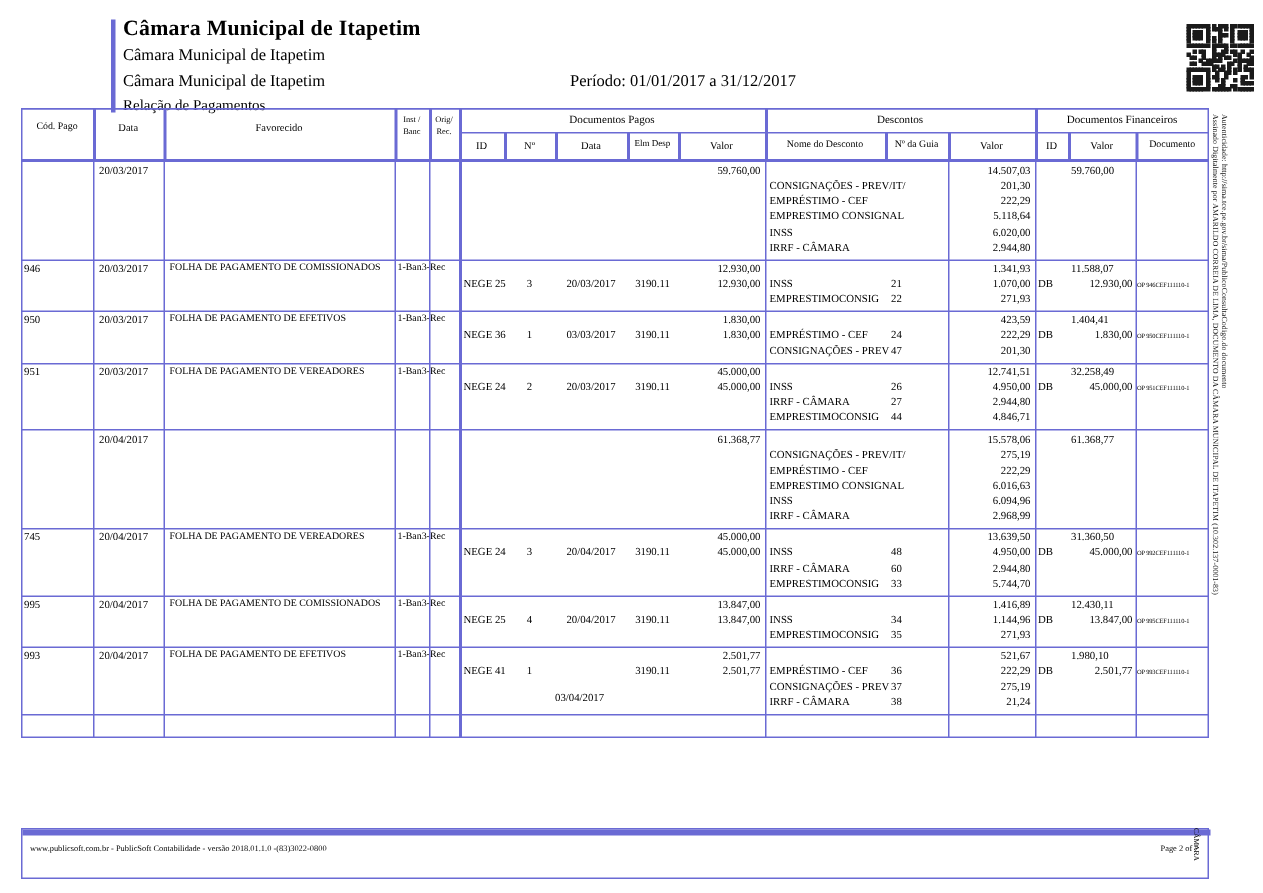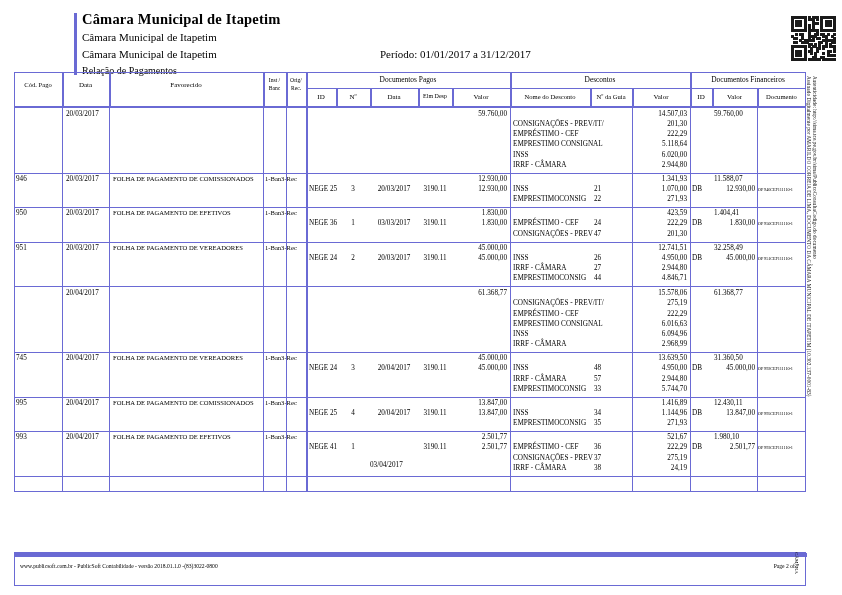--- a/index.html
+++ b/index.html
@@ -466,21 +466,21 @@
       <div class="cell c" style="left: 356px; top: 292.4px; width: 48px; text-align: center;">20/04/2017</div>
       <div class="cell c" style="left: 404px; top: 292.4px; width: 34px; text-align: center;">3190.11</div>
       <div class="cell r" style="left: 438px; top: 292.4px; width: 55px; text-align: right;">45.000,00</div>
       <div class="cell " style="left: 678px; top: 292.4px; text-align: left;">DB</div>
       <div class="cell r" style="left: 698px; top: 292.4px; width: 43px; text-align: right;">45.000,00</div>
       <div class="cell tiny" style="left: 744px; top: 294.4px; width: 47px; text-align: left;">OP 992CEF111110-1</div>
       <div class="cell " style="left: 499px; top: 292.4px; text-align: left;">INSS</div>
       <div class="cell " style="left: 580px; top: 292.4px; text-align: left;">48</div>
       <div class="cell r" style="left: 618px; top: 292.4px; width: 55px; text-align: right;">4.950,00</div>
       <div class="cell " style="left: 499px; top: 302.6px; text-align: left;">IRRF - CÂMARA</div>
-      <div class="cell " style="left: 580px; top: 302.6px; text-align: left;">57</div>
+      <div class="cell " style="left: 580px; top: 302.6px; text-align: left;">60</div>
       <div class="cell r" style="left: 618px; top: 302.6px; width: 55px; text-align: right;">2.944,80</div>
       <div class="cell " style="left: 499px; top: 312.8px; text-align: left;">EMPRESTIMOCONSIG</div>
       <div class="cell " style="left: 580px; top: 312.8px; text-align: left;">33</div>
       <div class="cell r" style="left: 618px; top: 312.8px; width: 55px; text-align: right;">5.744,70</div>
       <div class="b hline" style="left: 0px; top: 325px; width: 792px; height: 1px;"></div>
       <div class="cell " style="left: 2px; top: 327px; text-align: left;">995</div>
       <div class="cell " style="left: 52px; top: 327px; text-align: left;">20/04/2017</div>
       <div class="cell sm" style="left: 99px; top: 327px; text-align: left;">FOLHA DE PAGAMENTO DE COMISSIONADOS</div>
       <div class="cell sm" style="left: 251px; top: 327px; text-align: left;">1-Ban3-Rec</div>
       <div class="cell r" style="left: 438px; top: 327px; width: 55px; text-align: right;">13.847,00</div>
@@ -517,21 +517,21 @@
       <div class="cell r" style="left: 698px; top: 371.4px; width: 43px; text-align: right;">2.501,77</div>
       <div class="cell tiny" style="left: 744px; top: 373.4px; width: 47px; text-align: left;">OP 993CEF111110-1</div>
       <div class="cell " style="left: 499px; top: 371.4px; text-align: left;">EMPRÉSTIMO - CEF</div>
       <div class="cell " style="left: 580px; top: 371.4px; text-align: left;">36</div>
       <div class="cell r" style="left: 618px; top: 371.4px; width: 55px; text-align: right;">222,29</div>
       <div class="cell " style="left: 499px; top: 381.6px; text-align: left;">CONSIGNAÇÕES - PREV</div>
       <div class="cell " style="left: 580px; top: 381.6px; text-align: left;">37</div>
       <div class="cell r" style="left: 618px; top: 381.6px; width: 55px; text-align: right;">275,19</div>
       <div class="cell " style="left: 499px; top: 391.8px; text-align: left;">IRRF - CÂMARA</div>
       <div class="cell " style="left: 580px; top: 391.8px; text-align: left;">38</div>
-      <div class="cell r" style="left: 618px; top: 391.8px; width: 55px; text-align: right;">24,19</div>
+      <div class="cell r" style="left: 618px; top: 391.8px; width: 55px; text-align: right;">21,24</div>
       <div class="b hline" style="left: 0px; top: 404px; width: 792px; height: 1px;"></div>
       <div class="b vline" style="left: 48px; top: 36px; width: 1px; height: 384px;"></div>
       <div class="b vline" style="left: 95px; top: 36px; width: 1px; height: 384px;"></div>
       <div class="b vline" style="left: 249px; top: 36px; width: 1px; height: 384px;"></div>
       <div class="b vline" style="left: 272px; top: 36px; width: 1px; height: 384px;"></div>
       <div class="b vline2" style="left: 292px; top: 36px; width: 2px; height: 384px;"></div>
       <div class="b vline" style="left: 496px; top: 36px; width: 1px; height: 384px;"></div>
       <div class="b vline" style="left: 676px; top: 36px; width: 1px; height: 384px;"></div>
       <div class="b vline" style="left: 618px; top: 36px; width: 1px; height: 384px;"></div>
       <div class="b vline" style="left: 743px; top: 36px; width: 1px; height: 384px;"></div>

